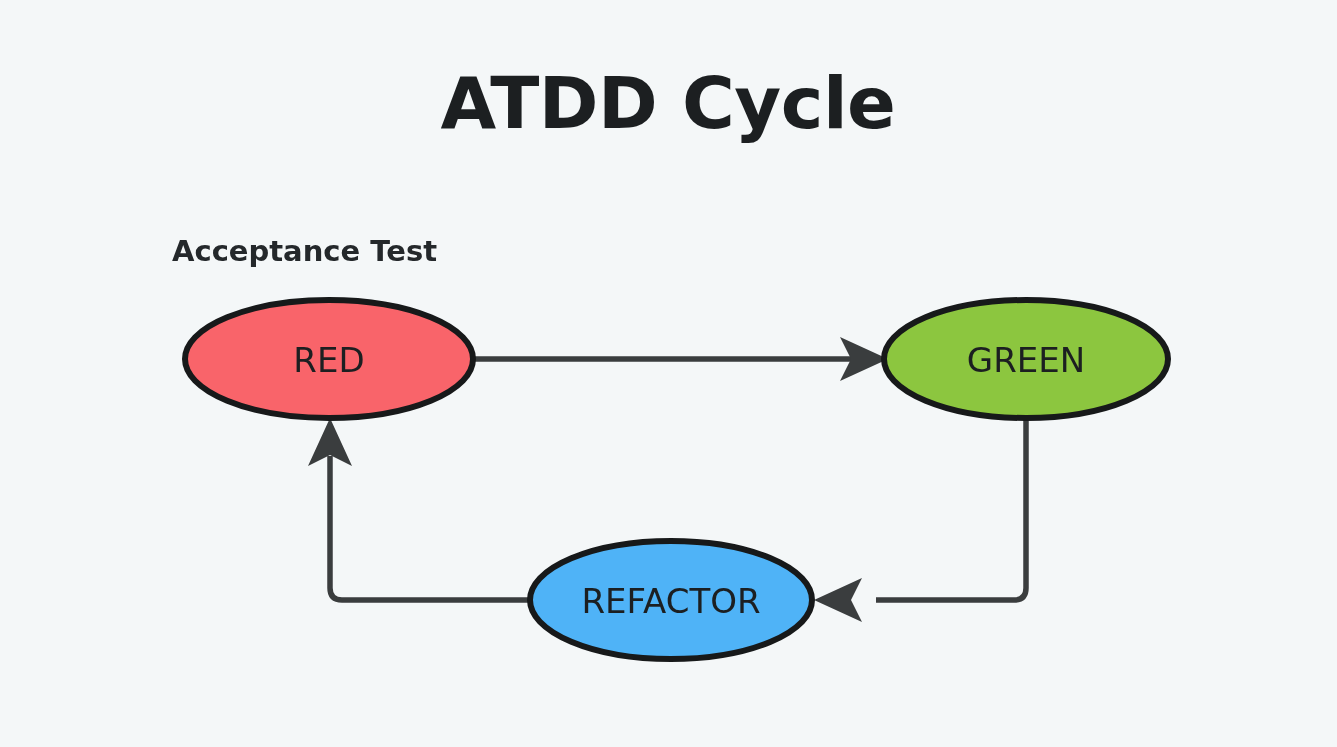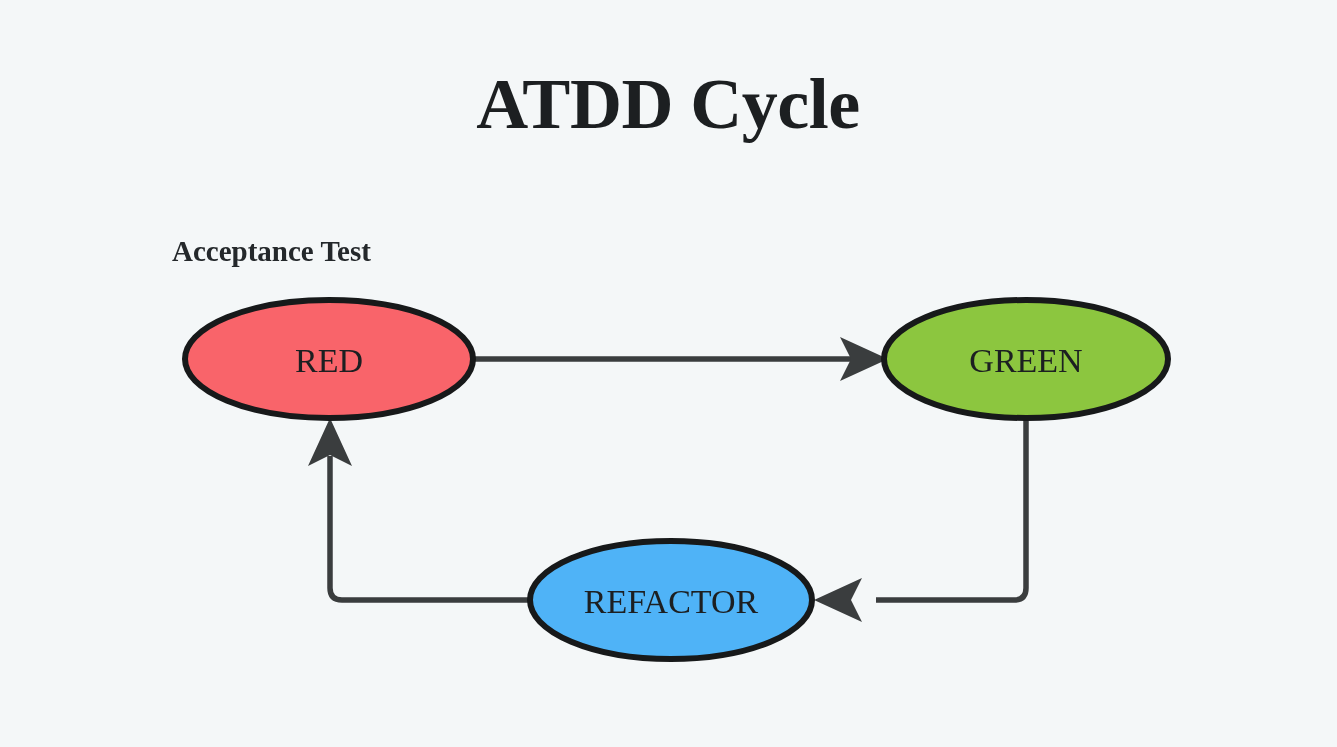--- a/index.html
+++ b/index.html
@@ -11,21 +11,20 @@
     width: 1337px;
     height: 747px;
     background: #f4f7f8;
     font-family: "DejaVu Sans", "Liberation Sans", sans-serif;
     overflow: hidden;
   }
   #canvas {
     position: relative;
     width: 1337px;
     height: 747px;
-    font-family: Liberation Serif, serif;
   }
   #diagram-svg {
     position: absolute;
     left: 0;
     top: 0;
     width: 1337px;
     height: 747px;
     display: block;
   }
   .page-title {

